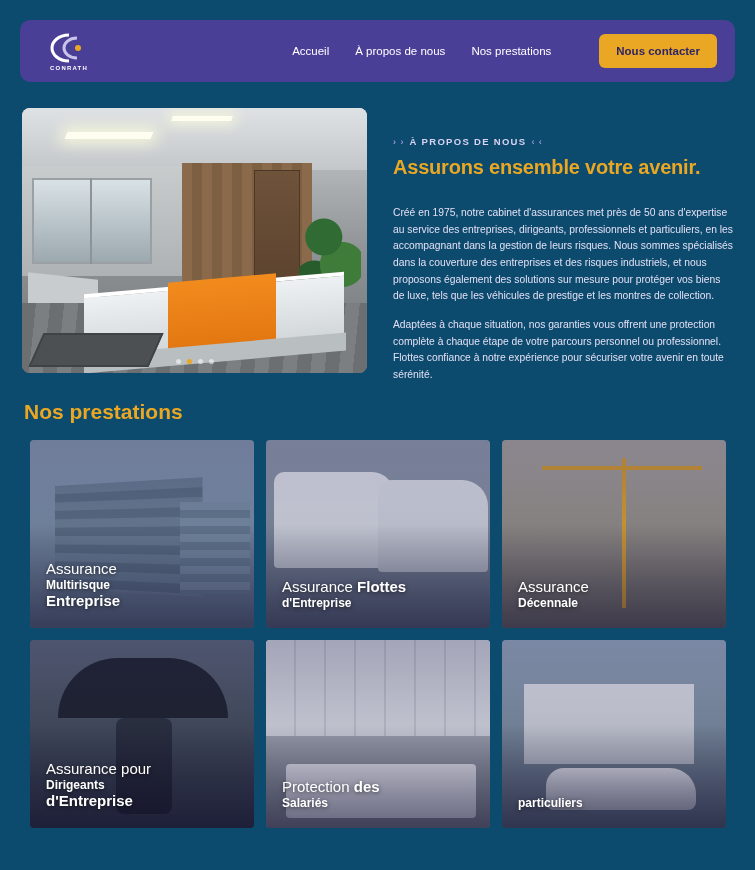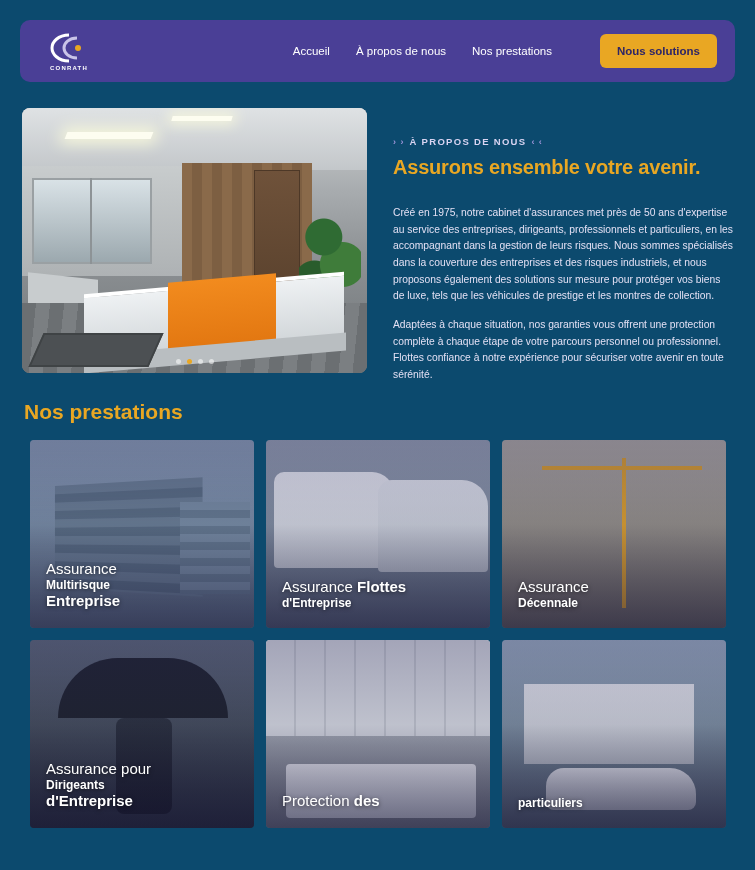--- a/index.html
+++ b/index.html
@@ -307,21 +307,21 @@
           <circle cx="31" cy="16" r="3" fill="#e9a723"></circle>
         </svg>
       </div>
       <div class="logo-text">CONRATH</div>
     </div>
 
     <nav class="nav">
       <a href="#">Accueil</a>
       <a href="#">À propos de nous</a>
       <a href="#">Nos prestations</a>
-      <button class="cta">Nous solutions</button>
+      <button class="cta">Nous contacter</button>
     </nav>
   </div>
 
   <section class="about">
     <div class="about-photo">
       <div class="office">
         <div class="ceiling"></div>
         <div class="light1"></div>
         <div class="light2"></div>
         <div class="backwall"></div>
@@ -398,20 +398,21 @@
         <div class="l2">Dirigeants</div>
         <div class="l3">d'Entreprise</div>
       </div>
     </div>
 
     <div class="card">
       <div class="bg art-office"></div>
       <div class="shade"></div>
       <div class="caption">
         <div class="l1"><span>Protection </span><b>des</b></div>
+        <div class="l2">Salariés</div>
       </div>
     </div>
 
     <div class="card">
       <div class="bg art-house"></div>
       <div class="shade"></div>
       <div class="caption">
         <div class="l2">particuliers</div>
       </div>
     </div>

